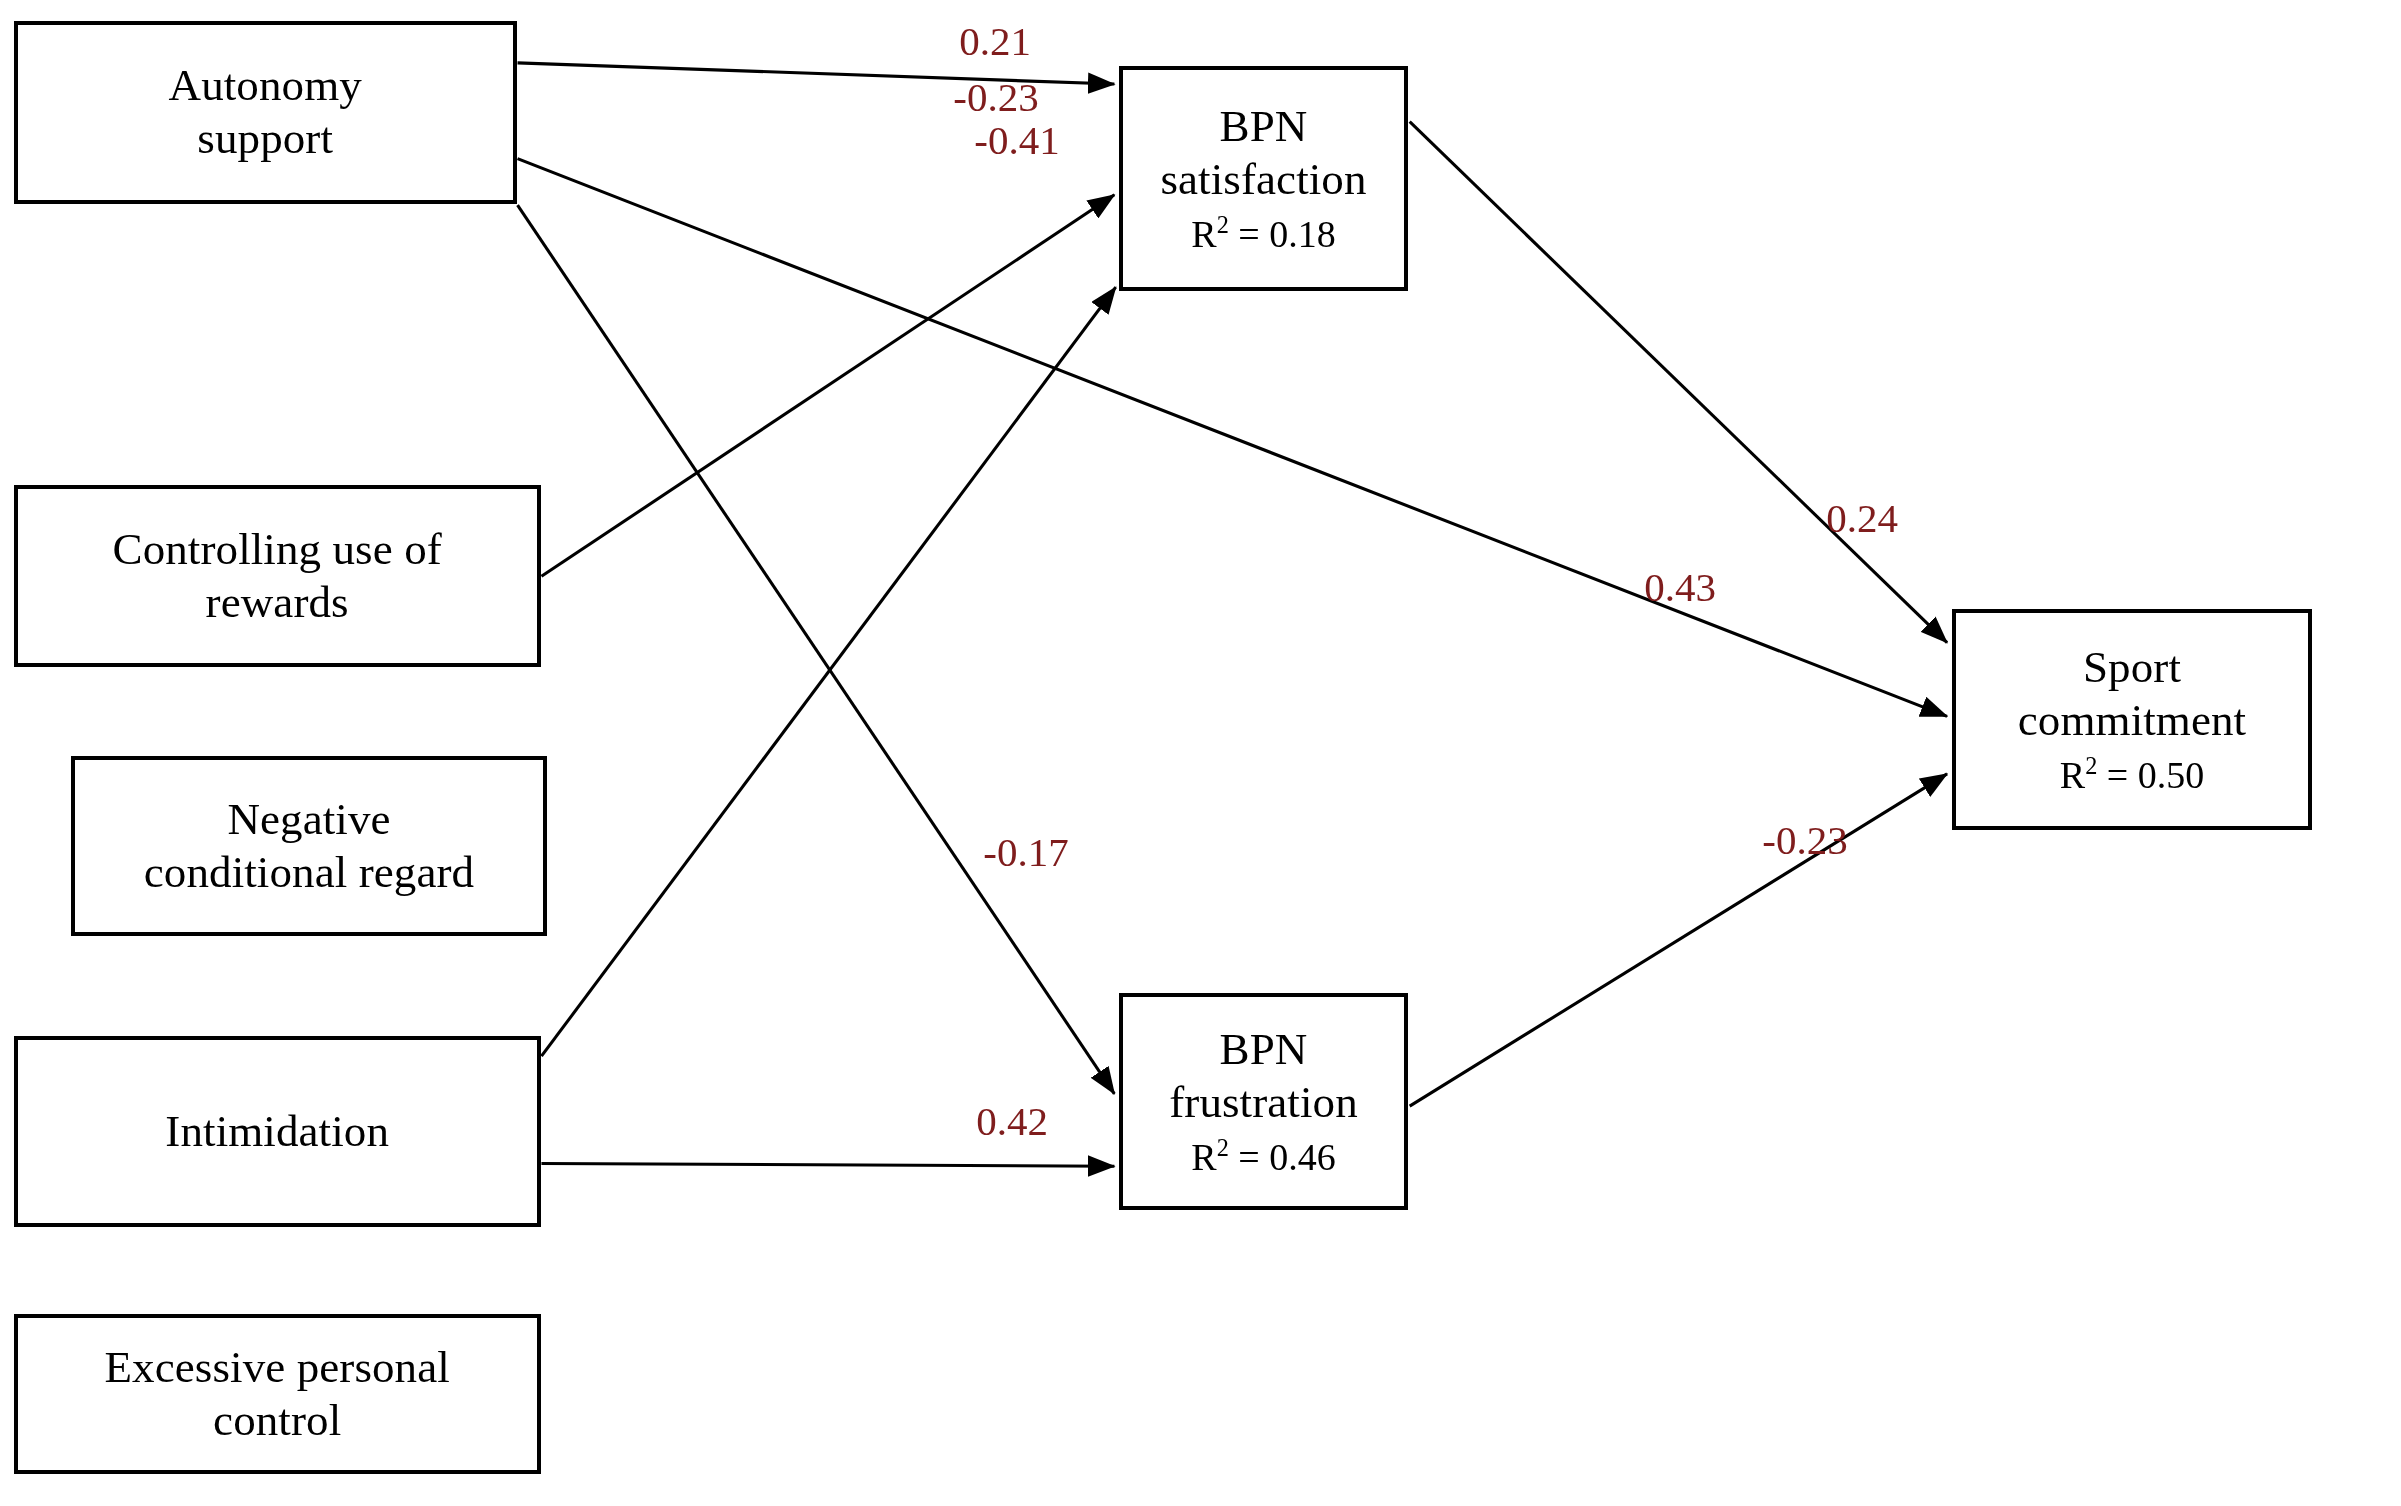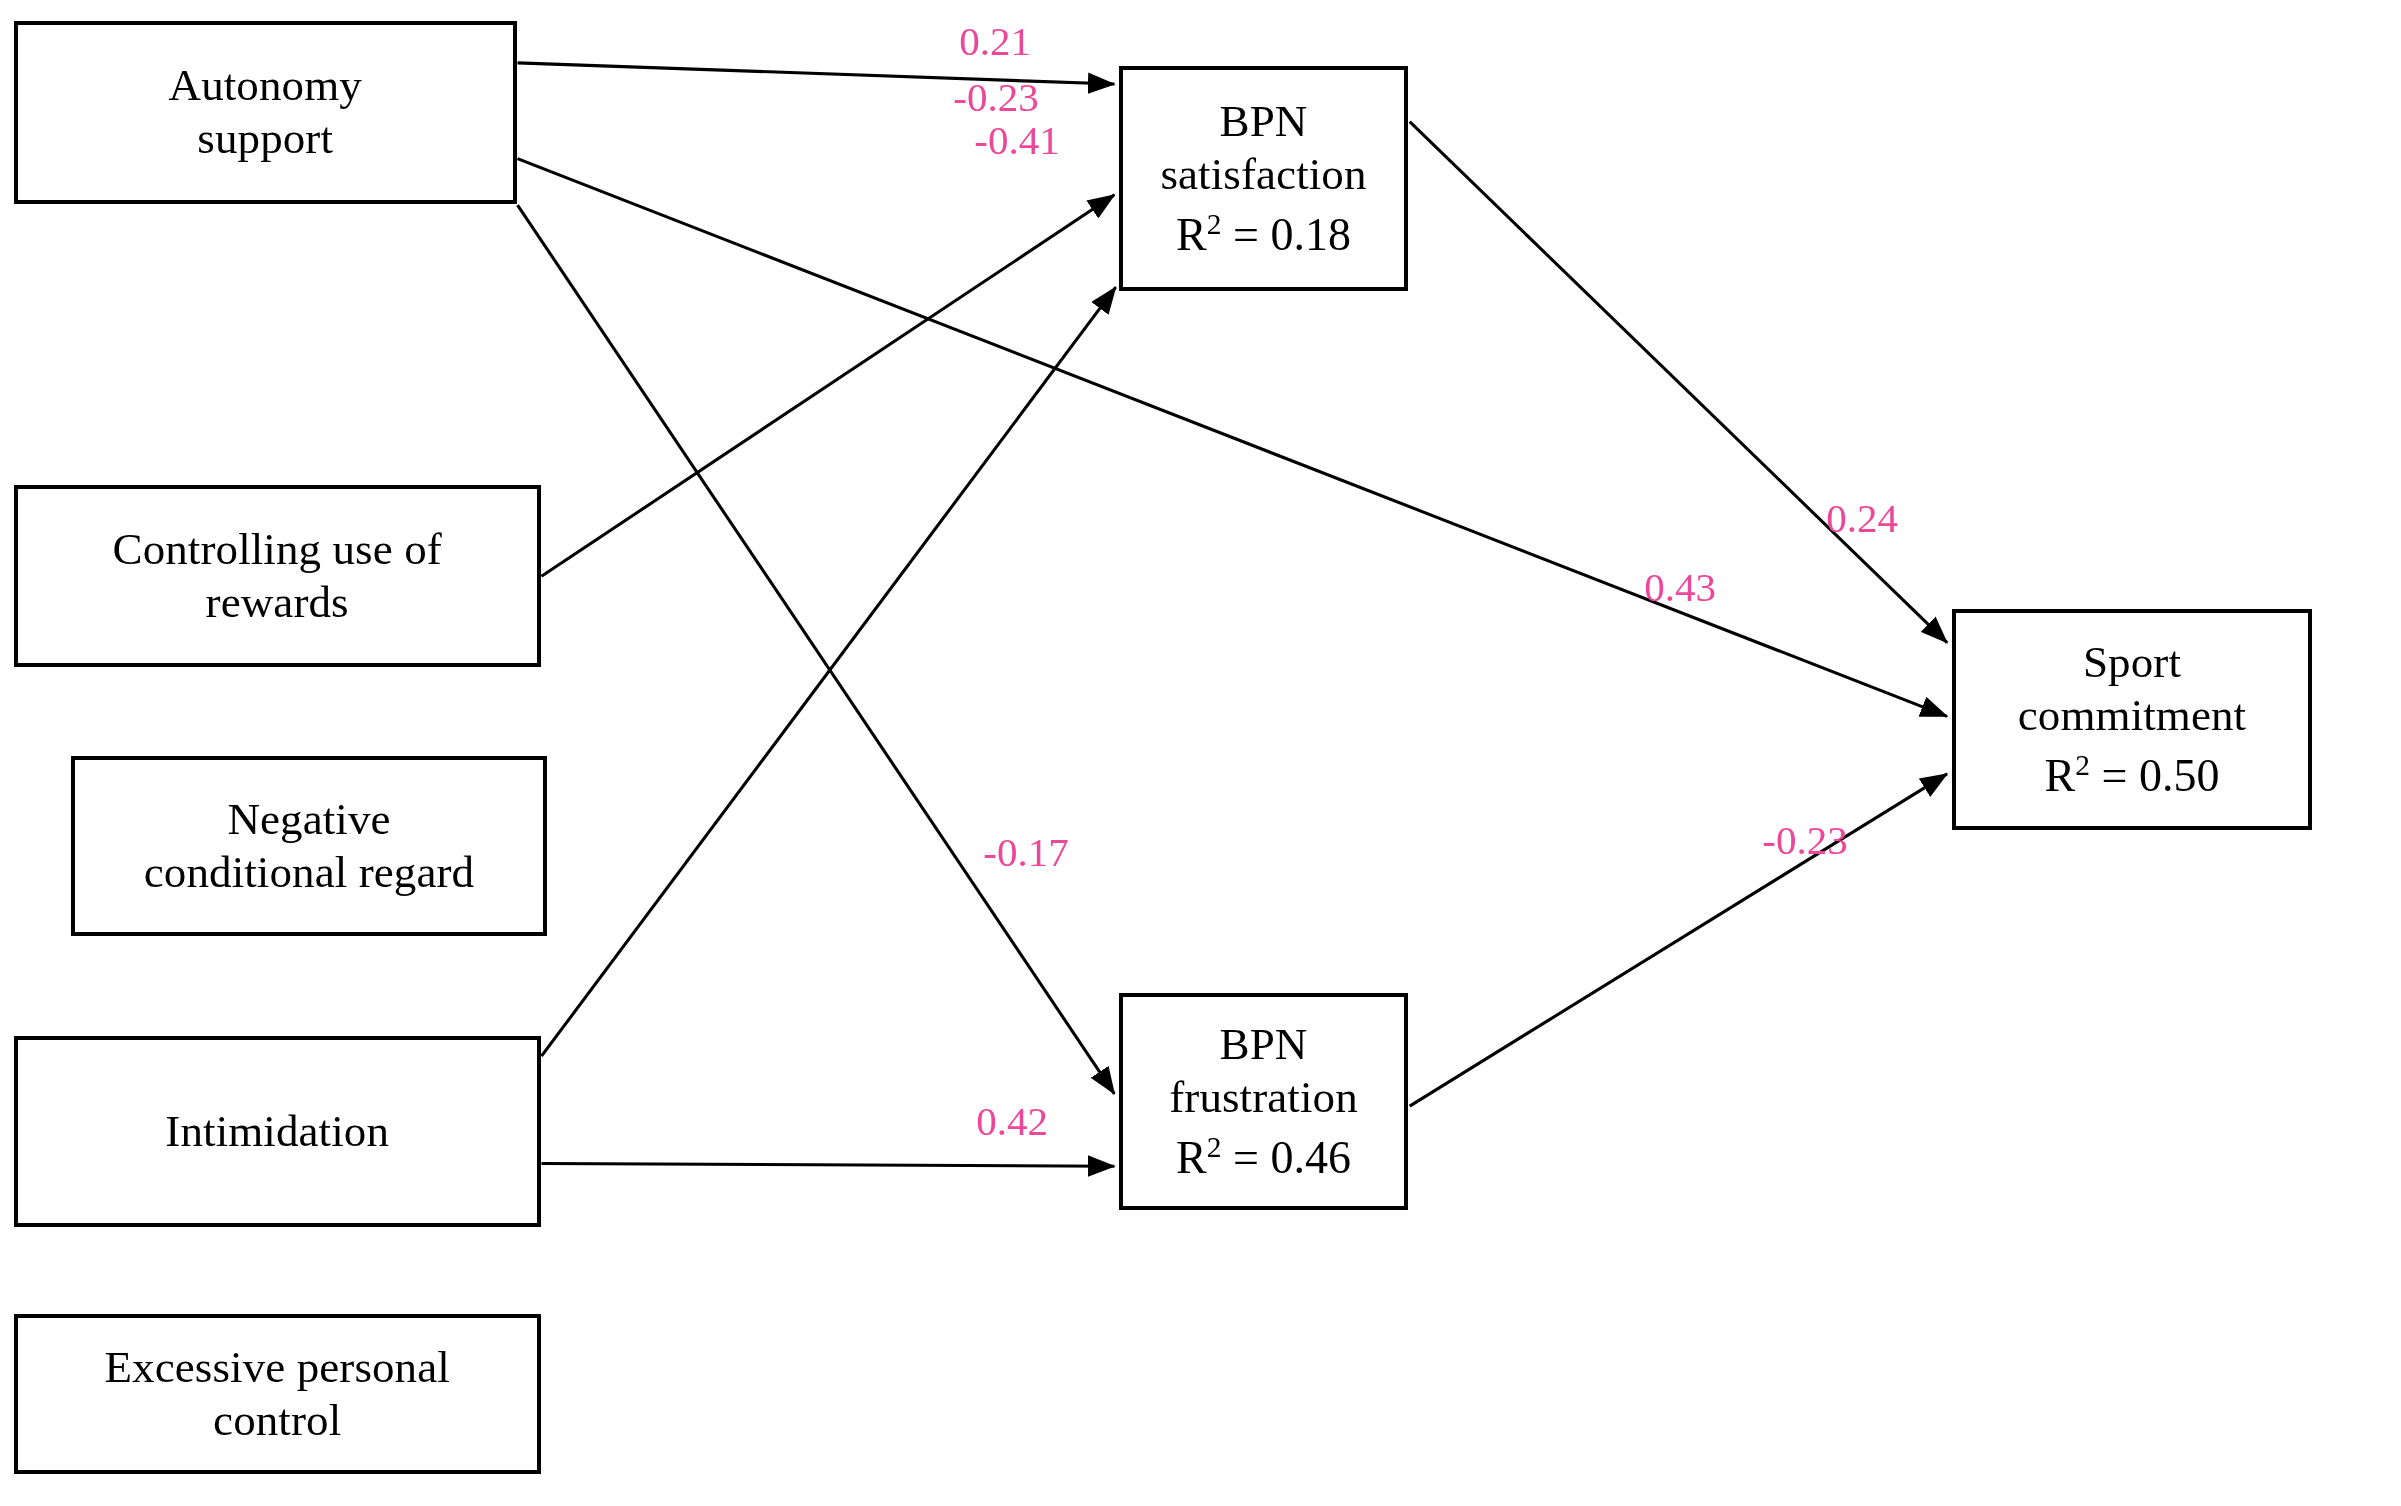--- a/index.html
+++ b/index.html
@@ -37,35 +37,35 @@
     text-align: center;
     color: #000000;
   }
   .node .label {
     font-size: 45px;
     line-height: 1.18;
     white-space: pre-line;
     letter-spacing: 0.1px;
   }
   .node .r2 {
-    font-size: 46px;
+    font-size: 38px;
     line-height: 1.2;
     margin-top: 6px;
     white-space: nowrap;
     text-align: right;
   }
   .node .r2 sup {
     font-size: 0.64em;
     vertical-align: super;
     line-height: 0;
   }
   .coef {
     position: absolute;
     font-size: 41px;
-    color: #ec4899;
+    color: #7f1d1d;
     white-space: nowrap;
     transform: translate(-50%, -50%);
   }
 </style>
 </head>
 <body>
 
 <div id="stage">
 
   <svg id="edges" viewBox="0 0 3512 2203" preserveAspectRatio="none">

